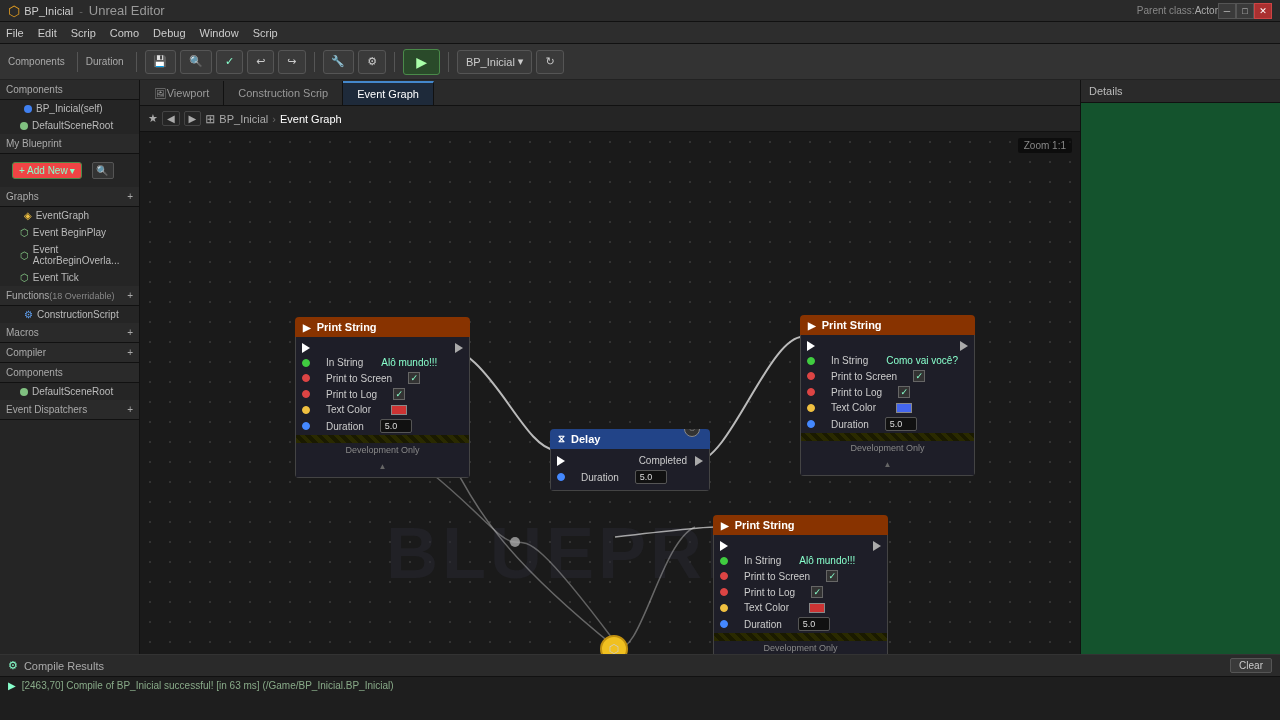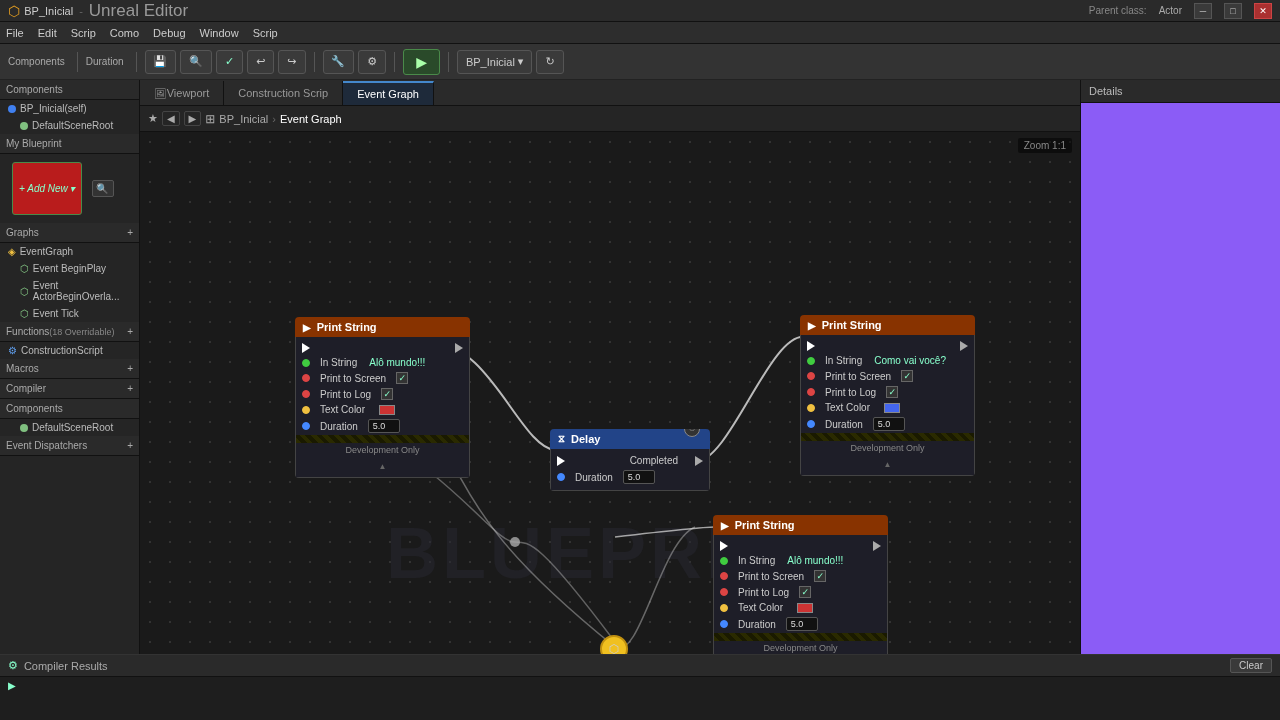--- a/index.html
+++ b/index.html
@@ -91,43 +91,42 @@
       background: #2a2a2a;
       padding: 4px 6px;
       font-size: 10px;
       color: #aaa;
       border-bottom: 1px solid #111;
       display: flex;
       align-items: center;
       justify-content: space-between;
     }
     .panel-item {
-      padding: 3px 8px 3px 8px;
+      padding: 3px 8px 3px 24px;
       font-size: 10px;
       color: #bbb;
       cursor: pointer;
       display: flex;
       align-items: center;
       gap: 4px;
     }
     .panel-item .dot { width: 8px; height: 8px; border-radius: 50%; display: inline-block; }
     .dot-blue { background: #4080f0; }
     .panel-add-btn {
-      background: #b91c1c;
+      background: #ef4444;
       border: 1px solid #4a8a4a;
       border-radius: 3px;
       color: #8fc;
       font-size: 10px;
-      padding: 20px 6px;
+      padding: 2px 6px;
       cursor: pointer;
       margin: 4px 6px;
       display: flex;
       align-items: center;
       gap: 2px;
-      font-style: italic;
     }
 
     
     #center {
       flex: 1;
       display: flex;
       flex-direction: column;
       background: #1e1e1e;
     }
 
@@ -201,21 +200,21 @@
     .bp-node-body {
       background: #1e1e28;
       border: 1px solid #444;
       border-top: none;
       padding: 4px 0;
     }
     .bp-node-row {
       display: flex;
       align-items: center;
       padding: 2px 6px;
-      gap: 10px;
+      gap: 16px;
       font-size: 10px;
       color: #ccc;
     }
     .bp-pin {
       width: 8px; height: 8px;
       border-radius: 50%;
       border: 1.5px solid #888;
       display: inline-block;
       flex-shrink: 0;
     }
@@ -288,21 +287,21 @@
       font-weight: bold;
       color: rgba(40,40,50,0.5);
       letter-spacing: 4px;
       pointer-events: none;
       white-space: nowrap;
     }
 
     
     #right-panel {
       width: 200px;
-      background: #8b5cf6;
+      background: #14532d;
       border-left: 1px solid #111;
       display: flex;
       flex-direction: column;
     }
     .right-panel-header {
       background: #2a2a2a;
       padding: 5px 8px;
       font-size: 11px;
       color: #bbb;
       border-bottom: 1px solid #111;
@@ -397,22 +396,22 @@
       color: #aaa;
     }
   </style>
 </head>
 <body>
 
 <div id="titlebar">
   <span style="color:#e8a020;font-size:14px;">⬡</span>
   <span style="color:#ccc;font-size:11px;margin-left:4px;">BP_Inicial</span>
   <span style="color:#666;margin:0 6px;">-</span>
-  <span style="color:#999;font-size:17px;">Unreal Editor</span>
-  <div style="margin-left:auto;display:flex;align-items:center;gap:12px;">
+  <span style="color:#999;font-size:13px;">Unreal Editor</span>
+  <div style="margin-left:auto;display:flex;align-items:center;gap:0;">
     <span style="font-size:10px;color:#888;">Parent class:</span>
     <span style="font-size:10px;color:#aaa;">Actor</span>
     <button style="background:#3a3a3a;border:1px solid #555;color:#ccc;width:18px;height:16px;font-size:9px;cursor:pointer;">─</button>
     <button style="background:#3a3a3a;border:1px solid #555;color:#ccc;width:18px;height:16px;font-size:9px;cursor:pointer;">□</button>
     <button style="background:#aa3030;border:1px solid #cc4444;color:#fff;width:18px;height:16px;font-size:9px;cursor:pointer;">✕</button>
   </div>
 </div>
 
 <div id="menubar">
   <span>File</span>
@@ -616,21 +615,21 @@
         <div style="position:relative;">
           <div class="node-time-badge">⏱</div>
         </div>
         <div class="bp-node-header header-delay">
           <span style="font-size:10px;">⧖</span>
           <span>Delay</span>
         </div>
         <div class="bp-node-body">
           <div class="node-exec-row" style="justify-content:space-between;padding:2px 6px;">
             <span class="exec-pin"></span>
-            <div style="display:flex;align-items:center;gap:17px;">
+            <div style="display:flex;align-items:center;gap:8px;">
               <span style="font-size:10px;color:#ccc;">Completed</span>
               <span class="exec-pin-right"></span>
             </div>
           </div>
           <div class="bp-node-row">
             <span class="bp-pin pin-blue"></span>
             <span>Duration</span>
             <input class="bp-input" value="5.0" style="width: 32px; font-size: 9px;">
           </div>
         </div>
@@ -736,19 +735,20 @@
     <div class="right-panel-header">
       <span>Details</span>
     </div>
   </div>
 
 </div>
 
 <div id="bottom">
   <div id="compiler-header">
     <span style="color:#8fc;">⚙</span>
-    <span>Compiler Results</span>
+    <span>Compile Results</span>
     <button id="clear-btn" style="margin-left:auto;">Clear</button>
   </div>
   <div id="compiler-output">
     <span style="color:#8fc;">▶</span>
+    <span>[2463,70] Compile of BP_Inicial successful! [in 63 ms] (/Game/BP_Inicial.BP_Inicial)</span>
   </div>
 </div>
 
 </body></html>

